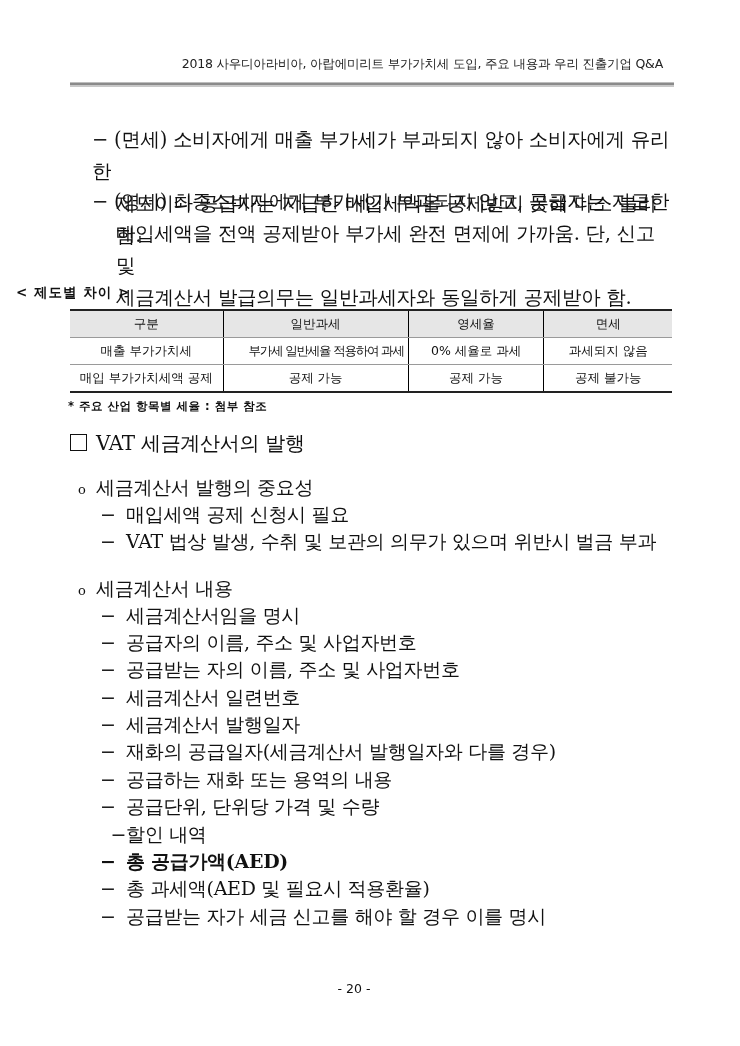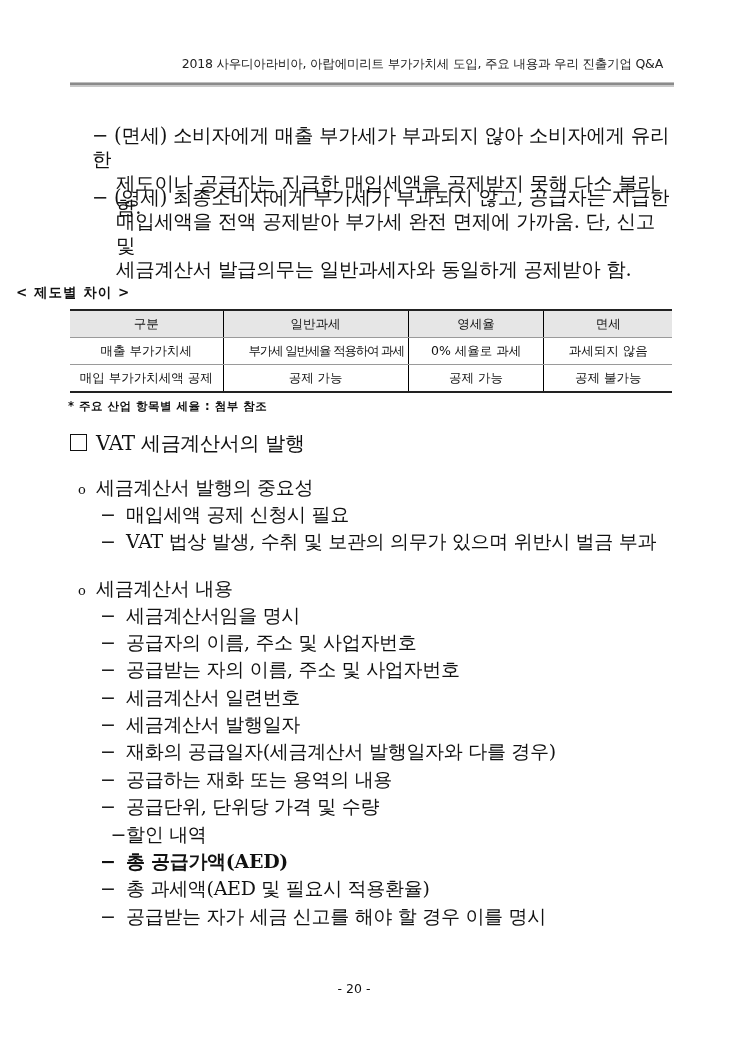--- a/index.html
+++ b/index.html
@@ -2,21 +2,21 @@
 <html><head>
 <meta charset="utf-8">
 <style>
   html, body { margin: 0; padding: 0; background: #ffffff; }
   body { width: 740px; height: 1046px; position: relative; overflow: hidden;
          font-family: "DejaVu Sans", "Liberation Sans", sans-serif; color: #111; }
   .header-title { position: absolute; top: 56px; right: 77px; font-size: 12.5px; color: #222;
                   font-family: "DejaVu Sans", sans-serif; letter-spacing: -0.2px; }
   .header-rule { position: absolute; top: 82px; left: 70px; width: 604px; height: 5px;
                  background: linear-gradient(#bdbdbd 0, #bdbdbd 1px, #8a8a8a 1px, #8a8a8a 3px, #c8c8c8 3px, #c8c8c8 5px); }
-  .para { position: absolute; left: 92px; width: 580px; font-size: 19.5px; line-height: 24px;
+  .para { position: absolute; left: 92px; width: 580px; font-size: 19.5px; line-height: 32px;
           font-family: "DejaVu Serif", "Liberation Serif", serif; color: #111; letter-spacing: -0.3px; }
   .para .dash { display: inline-block; width: 22px; }
   .para .cont { display: block; padding-left: 24px; }
   .caption { position: absolute; top: 284px; left: 16px; width: 592px; text-align: left;
              font-size: 13.5px; font-weight: bold; font-family: "DejaVu Sans", sans-serif; letter-spacing: 1px; }
   table.diff { position: absolute; top: 309px; left: 70px; width: 602px; border-collapse: collapse;
                font-family: "DejaVu Sans", sans-serif; font-size: 12.5px; color: #111; }
   table.diff { border-top: 2px solid #222; border-bottom: 2px solid #222; }
   table.diff th, table.diff td { height: 26px; text-align: center; padding: 0 4px;
                                  border-bottom: 1px solid #9a9a9a; border-left: 1px solid #000000; white-space: nowrap; }

